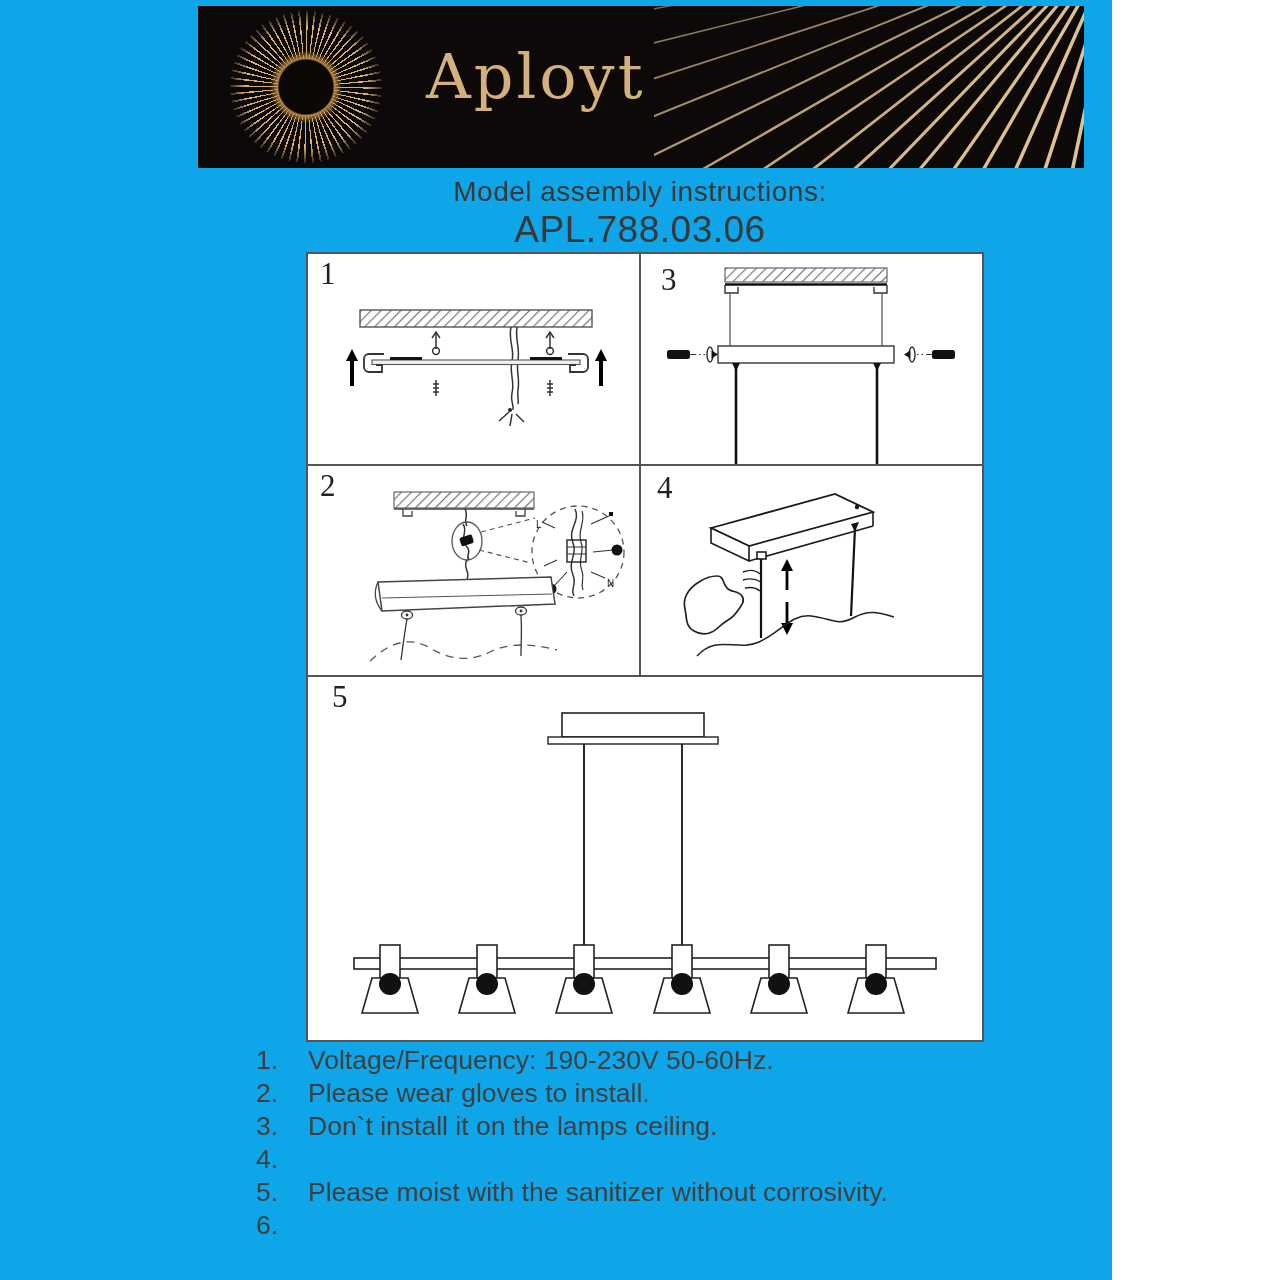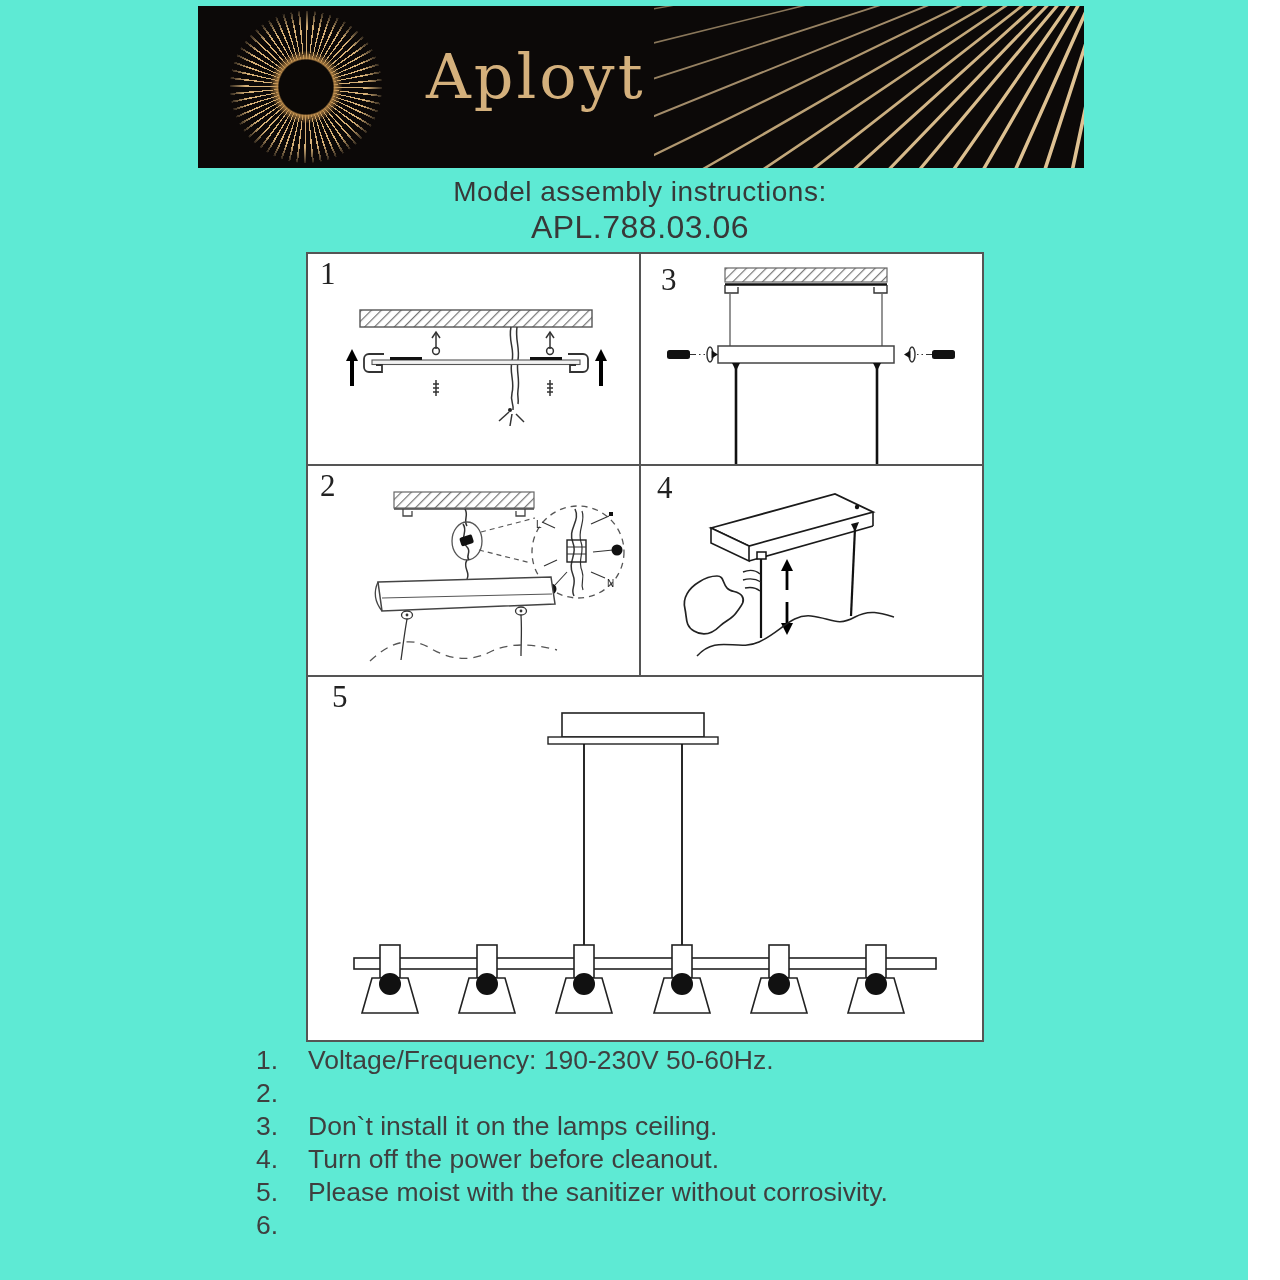--- a/index.html
+++ b/index.html
@@ -4,21 +4,21 @@
 <style>
   :root{
     --gold:#d4b07c;
     --header_bg:#0c0908;
     --ink:#3d3d3d;
     --line:#555555;
   }
   *{margin:0;padding:0;box-sizing:border-box;}
   html,body{background:#ffffff;}
   .page{
-    position:relative;width:1248px;height:1280px;background:#5eead4;overflow:hidden;
+    position:relative;width:1112px;height:1280px;background:#0ea5e9;overflow:hidden;
     font-family:"Liberation Sans",sans-serif;color:var(--ink);
   }
   
   .header{
     position:absolute;left:198px;top:6px;width:886px;height:162px;
     background:var(--header_bg);overflow:hidden;
   }
   .sunburst{
     position:absolute;left:32px;top:5px;width:152px;height:152px;border-radius:50%;
     background:
@@ -30,21 +30,21 @@
   .brand{
     position:absolute;left:228px;top:40px;
     font-family:"DejaVu Serif",serif;font-weight:300;
     font-size:62px;line-height:1;color:var(--gold);letter-spacing:3px;
   }
   .rays{position:absolute;right:0;top:0;}
   
   .title-line1{position:absolute;left:0;top:176px;width:1280px;text-align:center;
     font-size:28px;color:#383838;letter-spacing:0.5px;}
   .title-line2{position:absolute;left:0;top:209px;width:1280px;text-align:center;
-    font-size:32px;color:#383838;letter-spacing:0.5px;}
+    font-size:37px;color:#383838;letter-spacing:0.5px;}
   
   .grid{
     position:absolute;left:306px;top:252px;width:678px;height:790px;
     border:2px solid var(--line);background:#fff;
   }
   .vdiv{position:absolute;left:331px;top:0;width:2px;height:423px;background:var(--line);}
   .hdiv1{position:absolute;left:0;top:210px;width:100%;height:2px;background:var(--line);}
   .hdiv2{position:absolute;left:0;top:421px;width:100%;height:2px;background:var(--line);}
   .cell{position:absolute;overflow:hidden;}
   .cell-1{left:0;top:0;width:331px;height:210px;}
@@ -322,28 +322,28 @@
     </div>
   </div>
 
   <div class="list">
     <div class="row">
       <span class="num">1.</span>
       <span class="txt">Voltage/Frequency: 190-230V 50-60Hz.</span>
     </div>
     <div class="row">
       <span class="num">2.</span>
+      <span class="txt">Please wear gloves to install.</span>
     </div>
     <div class="row">
       <span class="num">3.</span>
       <span class="txt">Don`t install it on the lamps ceiling.</span>
     </div>
     <div class="row">
       <span class="num">4.</span>
-      <span class="txt">Turn off the power before cleanout.</span>
     </div>
     <div class="row">
       <span class="num">5.</span>
       <span class="txt">Please moist with the sanitizer without corrosivity.</span>
     </div>
     <div class="row">
       <span class="num">6.</span>
     </div>
   </div>
 

